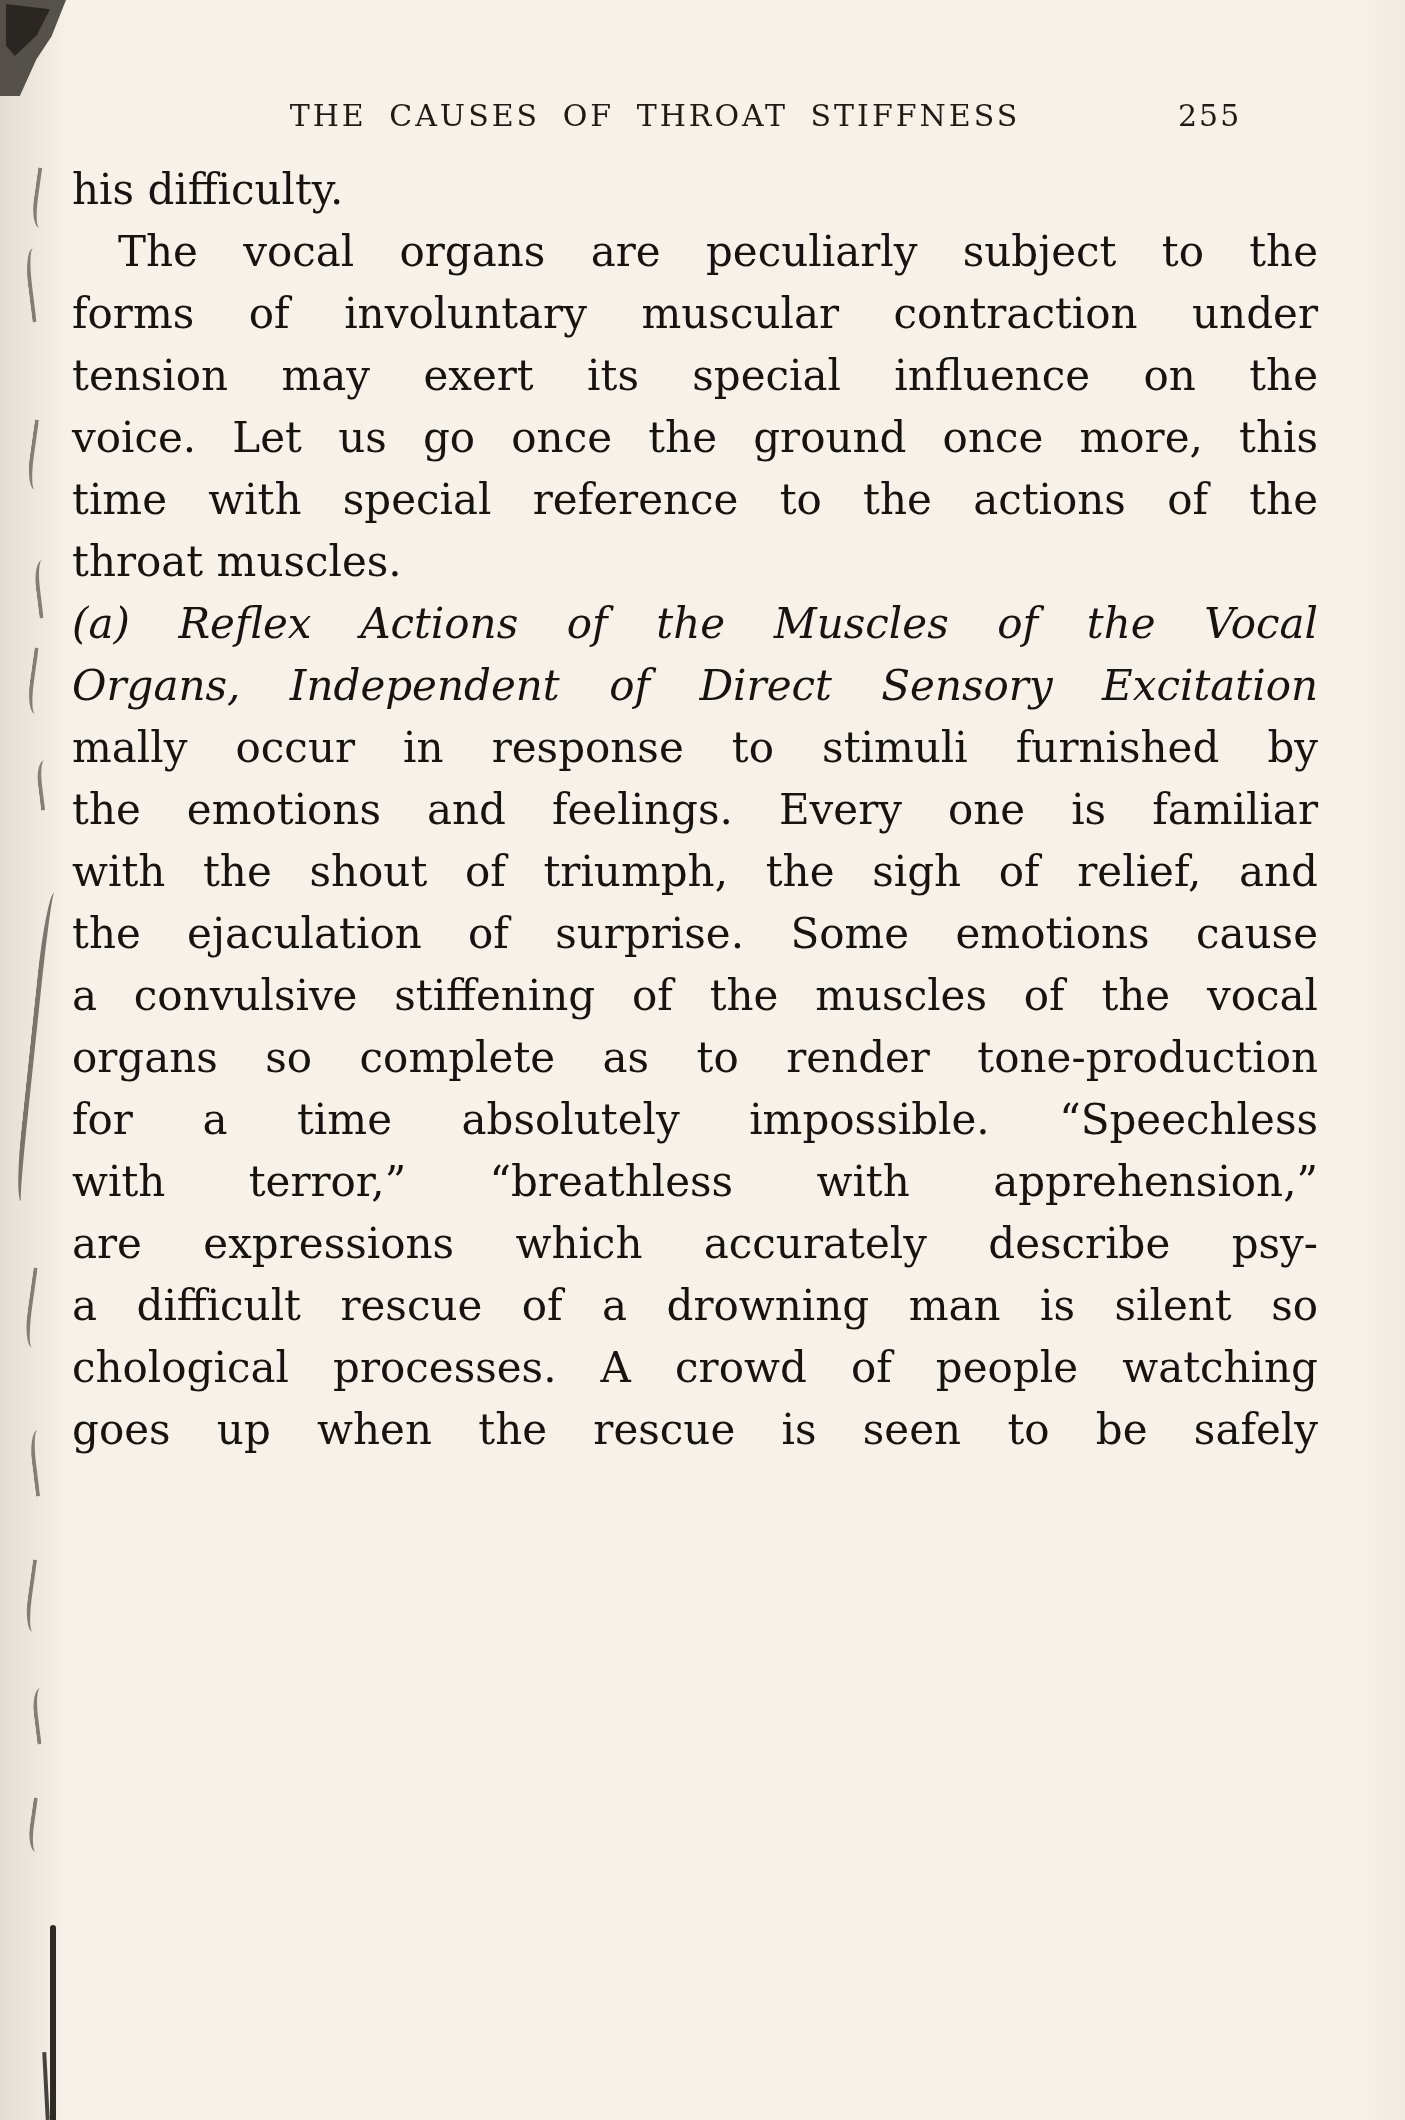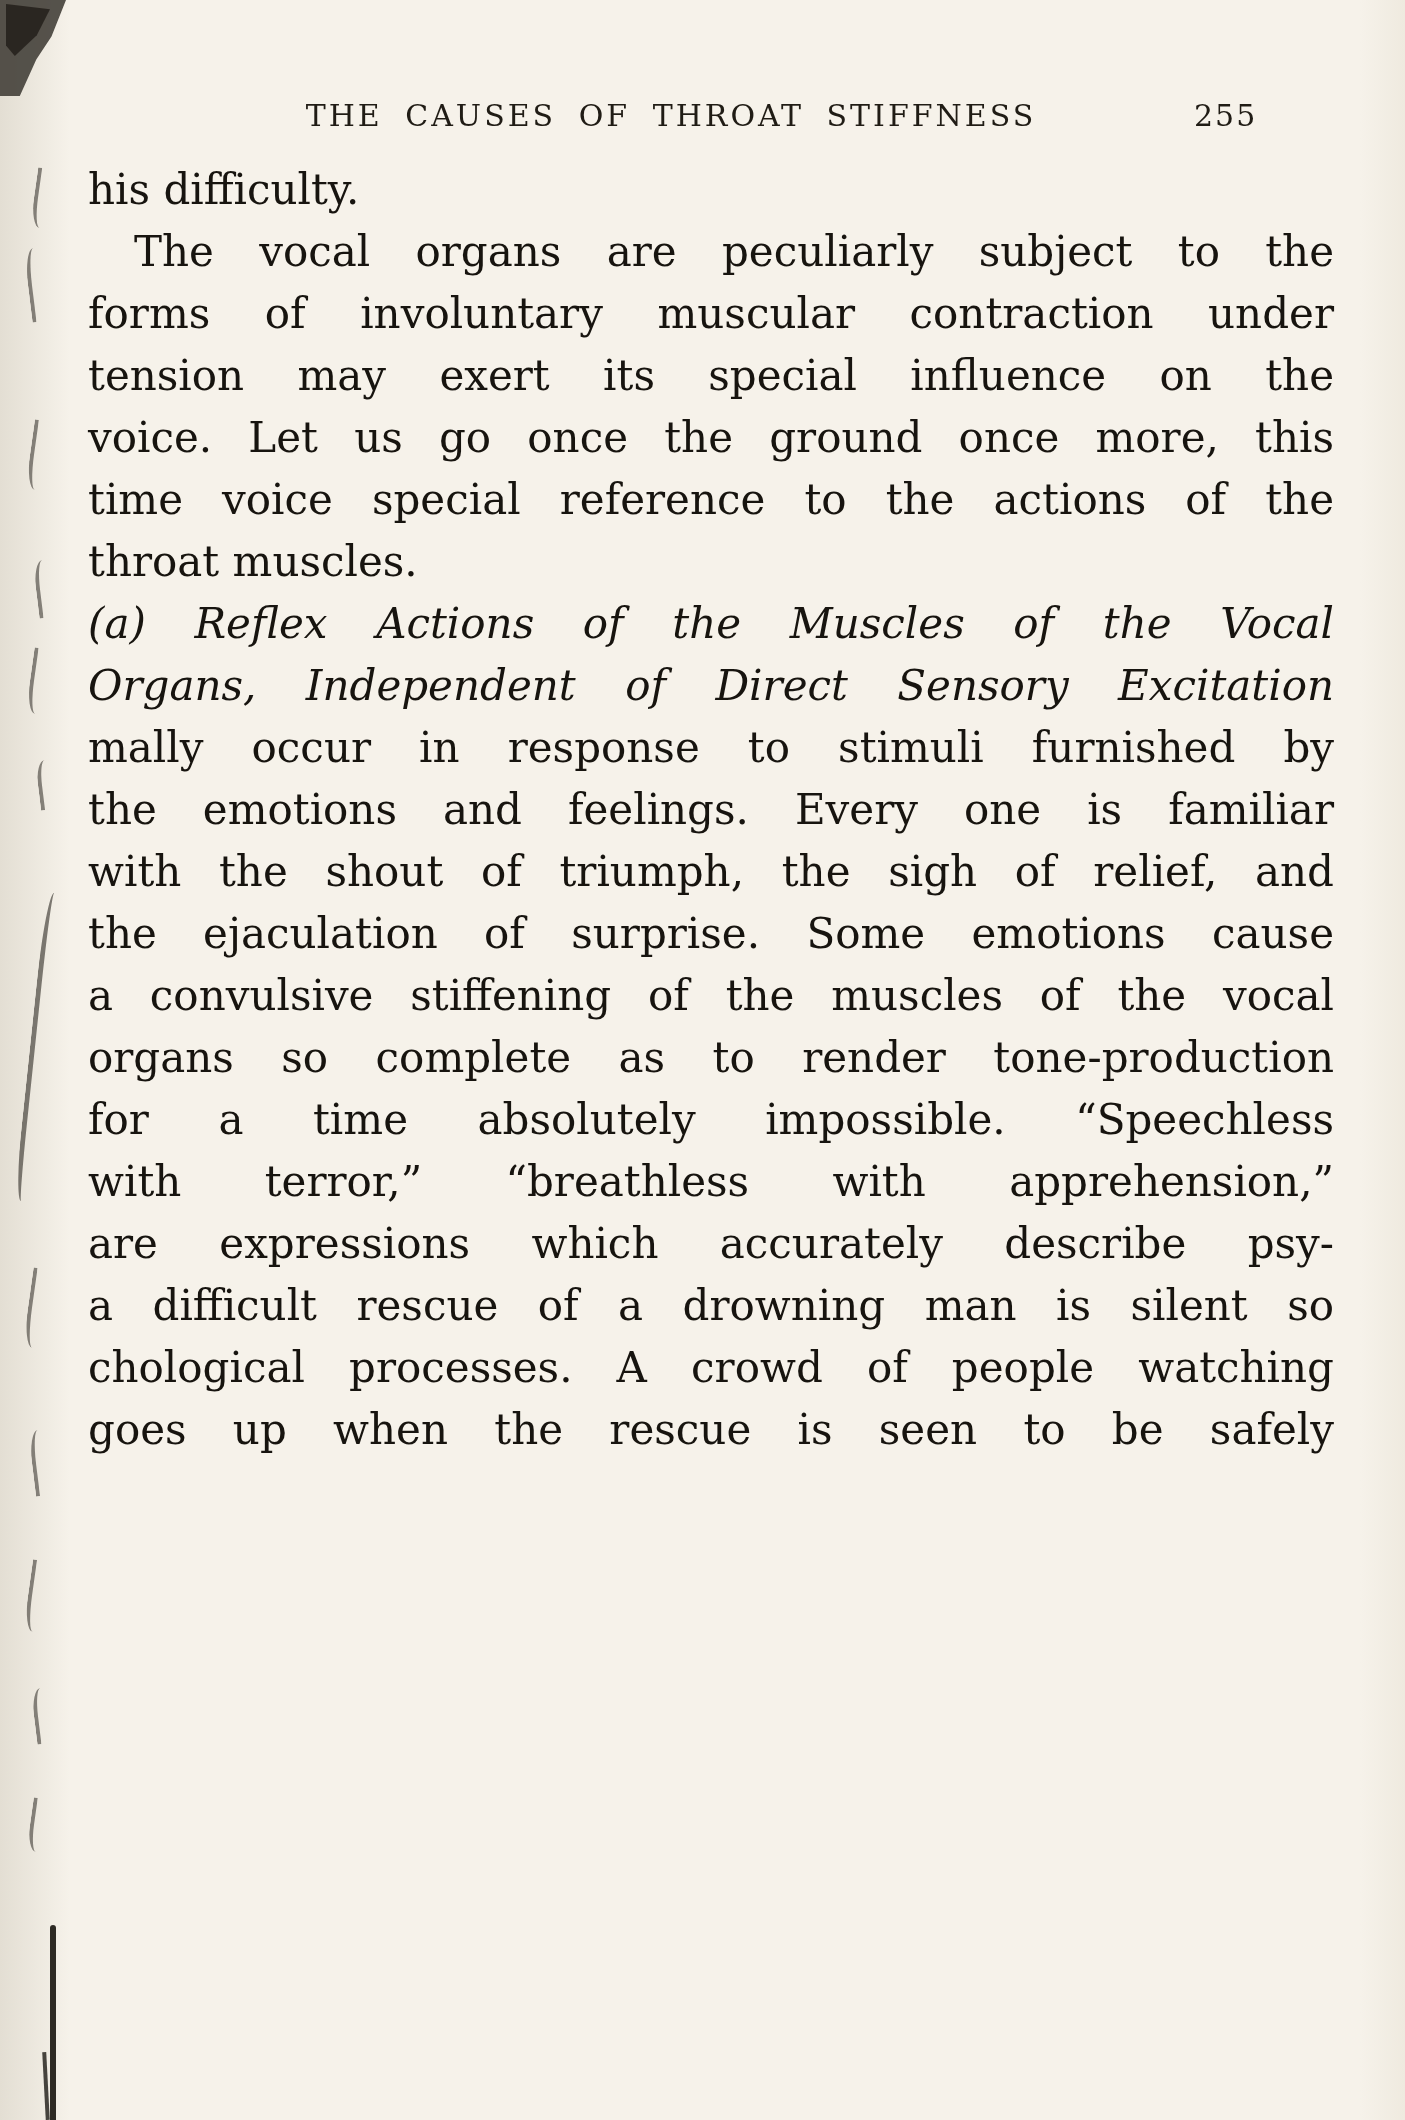--- a/index.html
+++ b/index.html
@@ -16,21 +16,21 @@
   }
   .page{
     position:relative;
     width:1405px;
     height:2120px;
     background:linear-gradient(90deg,#e3ded3 0px,var(--paper) 70px,var(--paper) 1360px,#efeadf 1405px);
     color:var(--ink);
   }
   .content{
     position:absolute;
-    left:88px;
+    left:72px;
     top:98px;
     width:1246px;
   }
   .running-head{
     display:flex;
     align-items:baseline;
     font-size:30px;
     letter-spacing:3px;
     word-spacing:10px;
     color:#201c15;
@@ -150,21 +150,21 @@
     </div>
     <div class="text-block">
         <div class="para">
           <div class="line no-just">his difficulty.</div>
         </div>
         <div class="para">
           <div class="line first">The vocal organs are peculiarly subject to the</div>
           <div class="line">forms of involuntary muscular contraction under</div>
           <div class="line">tension may exert its special influence on the</div>
           <div class="line">voice. Let us go once the ground once more, this</div>
-          <div class="line">time voice special reference to the actions of the</div>
+          <div class="line">time with special reference to the actions of the</div>
           <div class="line no-just">throat muscles.</div>
         </div>
         <div class="para heading">
           <div class="line">(a) Reflex Actions of the Muscles of the Vocal</div>
           <div class="line">Organs, Independent of Direct Sensory Excitation</div>
         </div>
         <div class="para">
           <div class="line">mally occur in response to stimuli furnished by</div>
           <div class="line">the emotions and feelings. Every one is familiar</div>
           <div class="line">with the shout of triumph, the sigh of relief, and</div>

